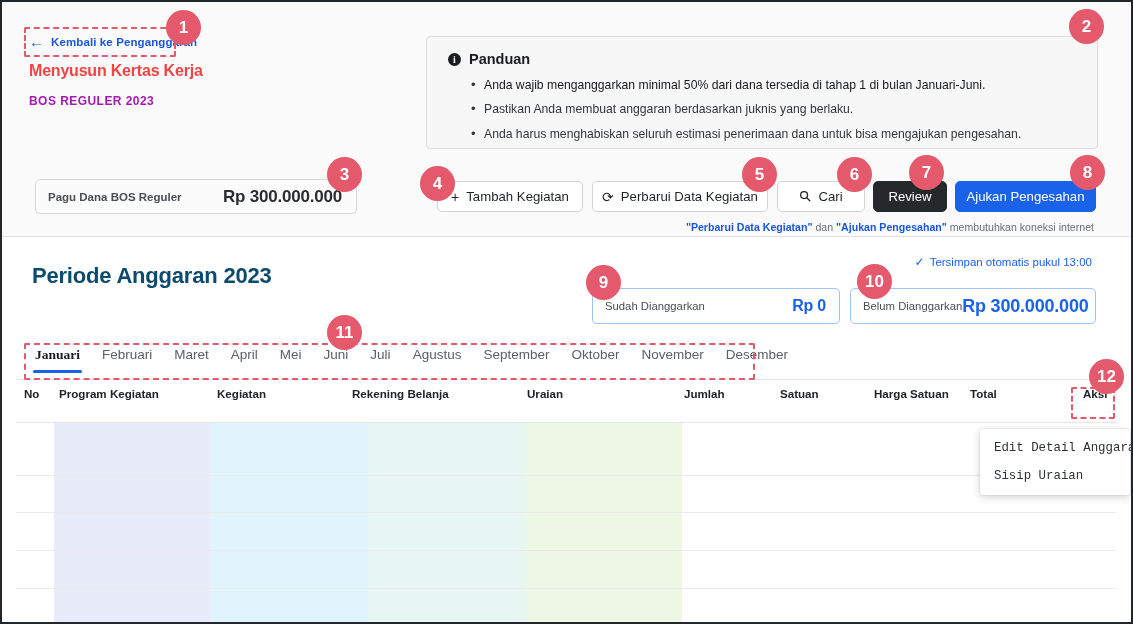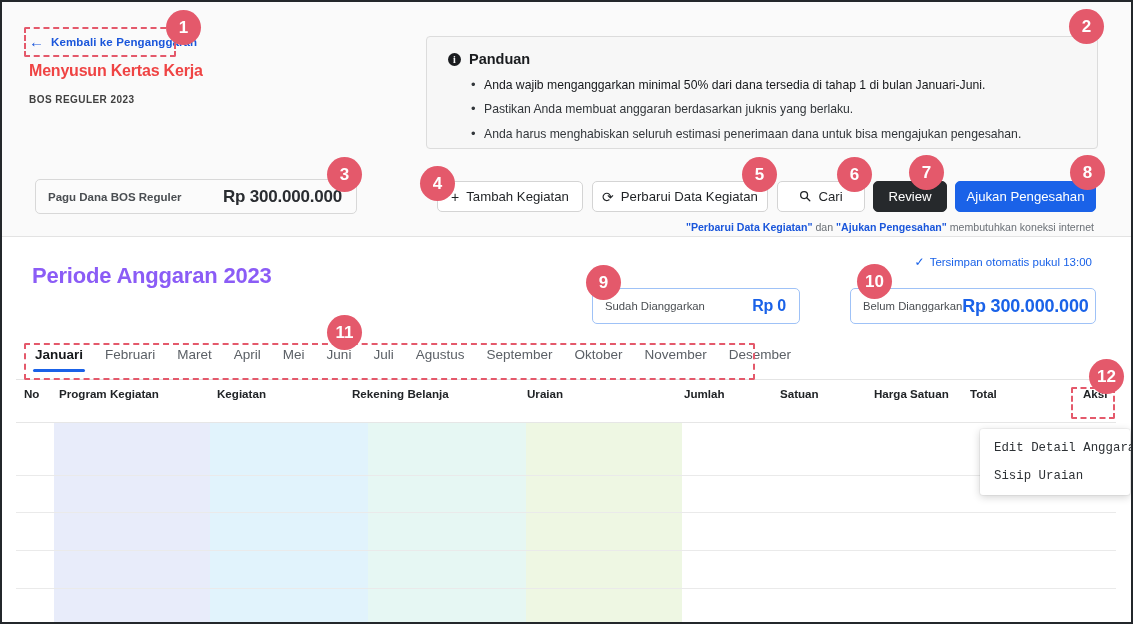--- a/index.html
+++ b/index.html
@@ -36,21 +36,21 @@
   }
   .back-link .arrow { font-size: 15px; line-height: 1; font-weight: 400; display:block; margin-top:-1px;}
 
   .page-title {
     position: absolute; left: 27px; top: 60px;
     font-size: 16px; font-weight: 700; color: #ef4444;
     letter-spacing: -.2px;
   }
   .page-subtitle {
     position: absolute; left: 27px; top: 92px;
-    font-size: 10px; font-weight: 700; color: #404040;
+    font-size: 12px; font-weight: 700; color: #a21caf;
     letter-spacing: .45px;
   }
 
   
   .panduan {
     position: absolute; left: 424px; top: 34px;
     width: 672px; height: 113px;
     background: #f7f7f7;
     border: 1px solid #dcdcdc;
     border-radius: 4px;
@@ -111,58 +111,58 @@
   .conn-note {
     position: absolute; right: 37px; top: 219px;
     font-size: 10.6px; color: #6b7076;
     white-space: nowrap;
   }
   .conn-note b { color: #1a56db; font-weight: 700; }
 
   
   .periode-title {
     position: absolute; left: 30px; top: 261px;
-    font-size: 22px; font-weight: 700; color: #8b5cf6; letter-spacing: -.2px;
+    font-size: 22px; font-weight: 700; color: #0c4a6e; letter-spacing: -.2px;
   }
   .autosave {
     position: absolute; right: 39px; top: 253px;
     font-size: 11.5px; color: #1a62e8;
     display: flex; align-items: center; gap: 5px;
     white-space: nowrap;
   }
   .autosave .chk { font-size: 12px; }
 
   .sum-box {
     position: absolute; top: 286px; height: 36px;
     background: #ffffff;
     border: 1px solid #9fc2f7;
     border-radius: 5px;
     display: flex; align-items: center;
   }
-  .sum-sudah { left: 590px; width: 208px; }
+  .sum-sudah { left: 590px; width: 248px; }
   .sum-belum { left: 848px; width: 246px; }
   .sum-label { margin-left: 12px; font-size: 11.3px; color: #4a4e52; white-space: nowrap; }
   .sum-value {
     margin-left: auto; margin-right: 13px;
     font-weight: 700; color: #1a62e8; letter-spacing: -.2px; white-space: nowrap;
   }
   .sum-sudah .sum-value { font-size: 16px; }
   .sum-belum .sum-value { font-size: 18px; }
 
   
   .tabs {
     position: absolute; left: 22px; top: 345px;
     width: 1088px; height: 29px;
     display: flex; align-items: flex-start; gap: 0;
   }
   .tab {
     font-size: 13.5px; color: #5b6066; cursor: pointer;
     padding: 0 11px; position: relative; white-space: nowrap;
   }
-  .tab.active { color: #16181b; font-weight: 700; }
+  .tab.active { color: #16181b; font-weight: 700; font-family: Liberation Serif, serif; }
   .tab.active::after {
     content: ""; position: absolute; left: 9px; right: 9px; bottom: -10px;
     height: 3px; background: #1a62e8; border-radius: 2px;
   }
   .tabs-rule {
     position: absolute; left: 14px; top: 377px; width: 1100px;
     height: 1px; background: #e4e4e4;
   }
 
   

